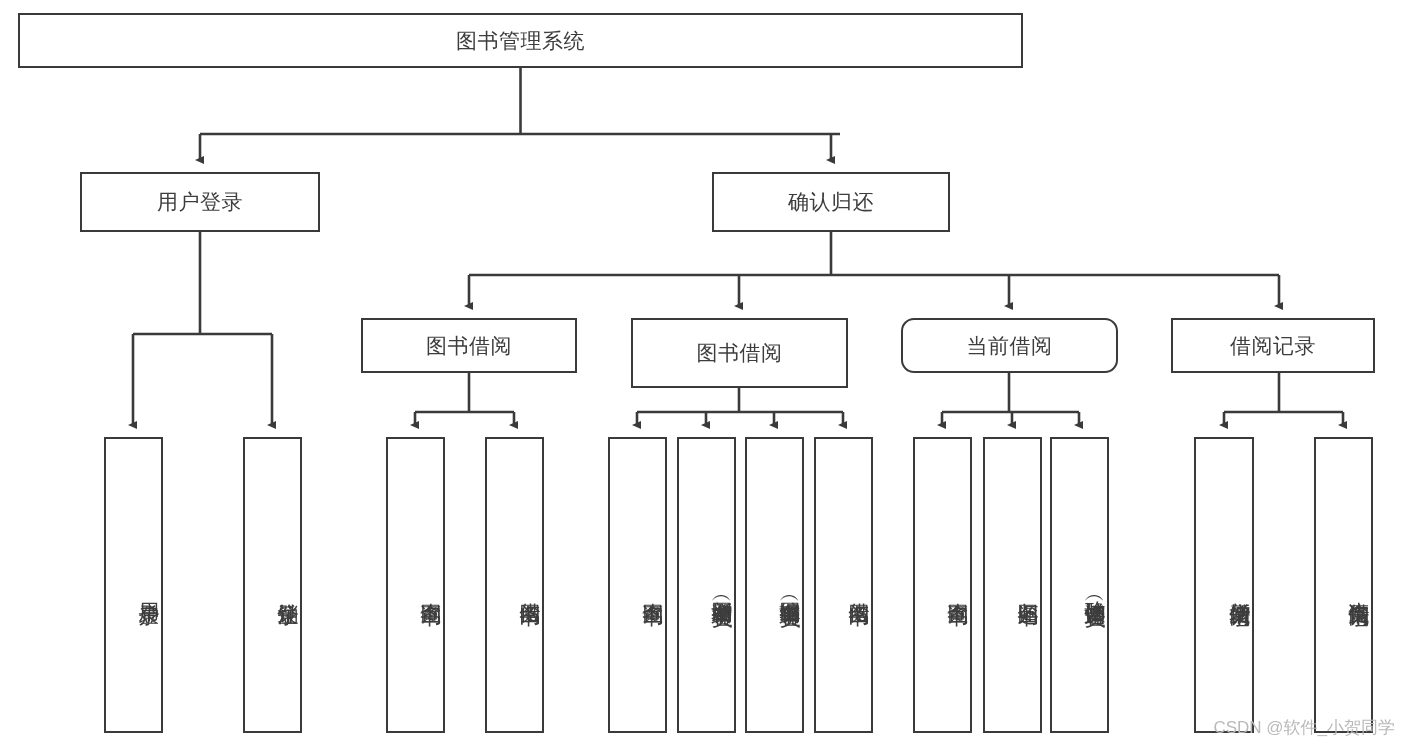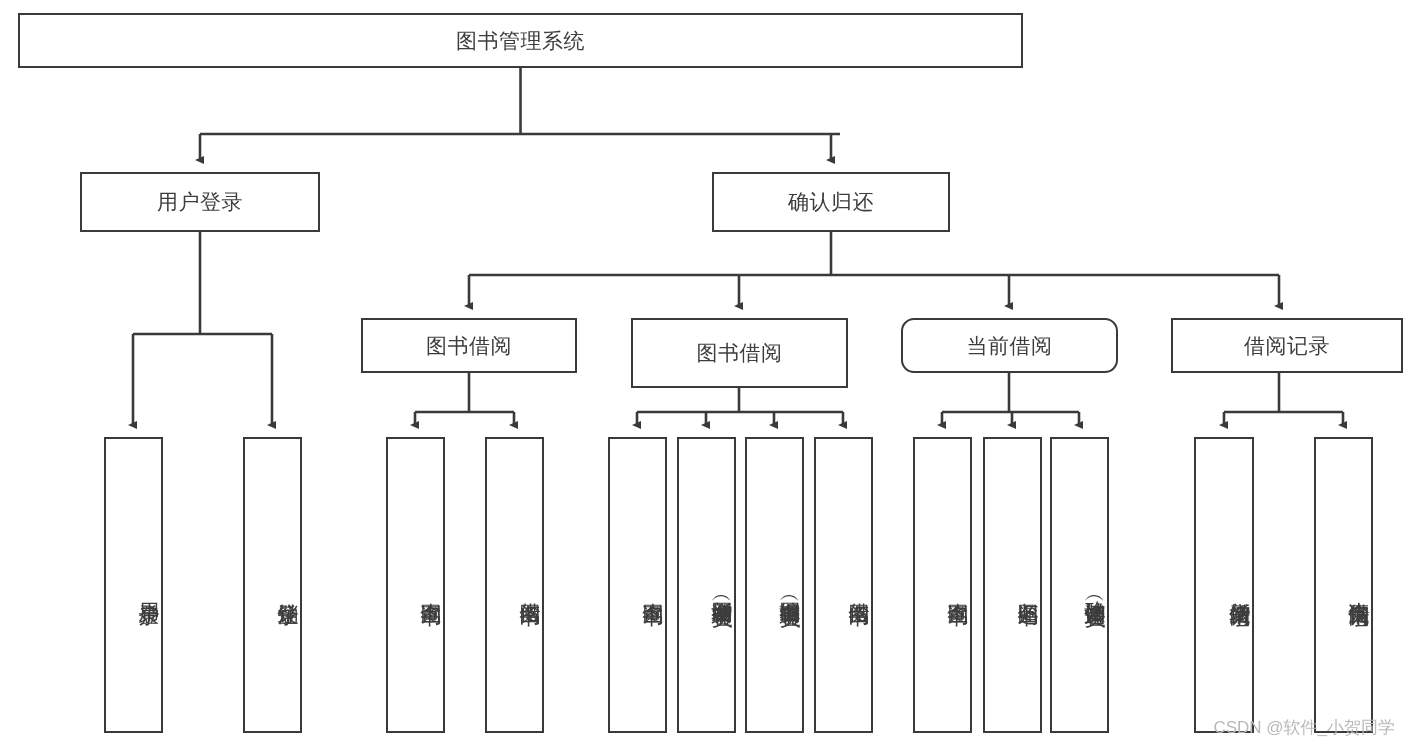--- a/index.html
+++ b/index.html
@@ -131,21 +131,21 @@
 
   <div class="node h" style="left:361px; top:318px; width:216px; height:55px;">
     <span>图书借阅</span>
   </div>
   <div class="node h" style="left:631px; top:318px; width:217px; height:70px;">
     <span>图书借阅</span>
   </div>
   <div class="node h" style="left:901px; top:318px; width:217px; height:55px;border-radius:13px;">
     <span>当前借阅</span>
   </div>
-  <div class="node h" style="left:1171px; top:318px; width:232px; height:55px;text-align:center;">
+  <div class="node h" style="left:1171px; top:318px; width:204px; height:55px;text-align:center;">
     <span>借阅记录</span>
   </div>
 
   <div class="node v" style="left:104px; top:437px; width:59px; height:296px;">
     <span class="vlabel">用户登录</span>
   </div>
   <div class="node v" style="left:243px; top:437px; width:59px; height:296px;">
     <span class="vlabel">注销登录</span>
   </div>
   <div class="node v" style="left:386px; top:437px; width:59px; height:296px;">

